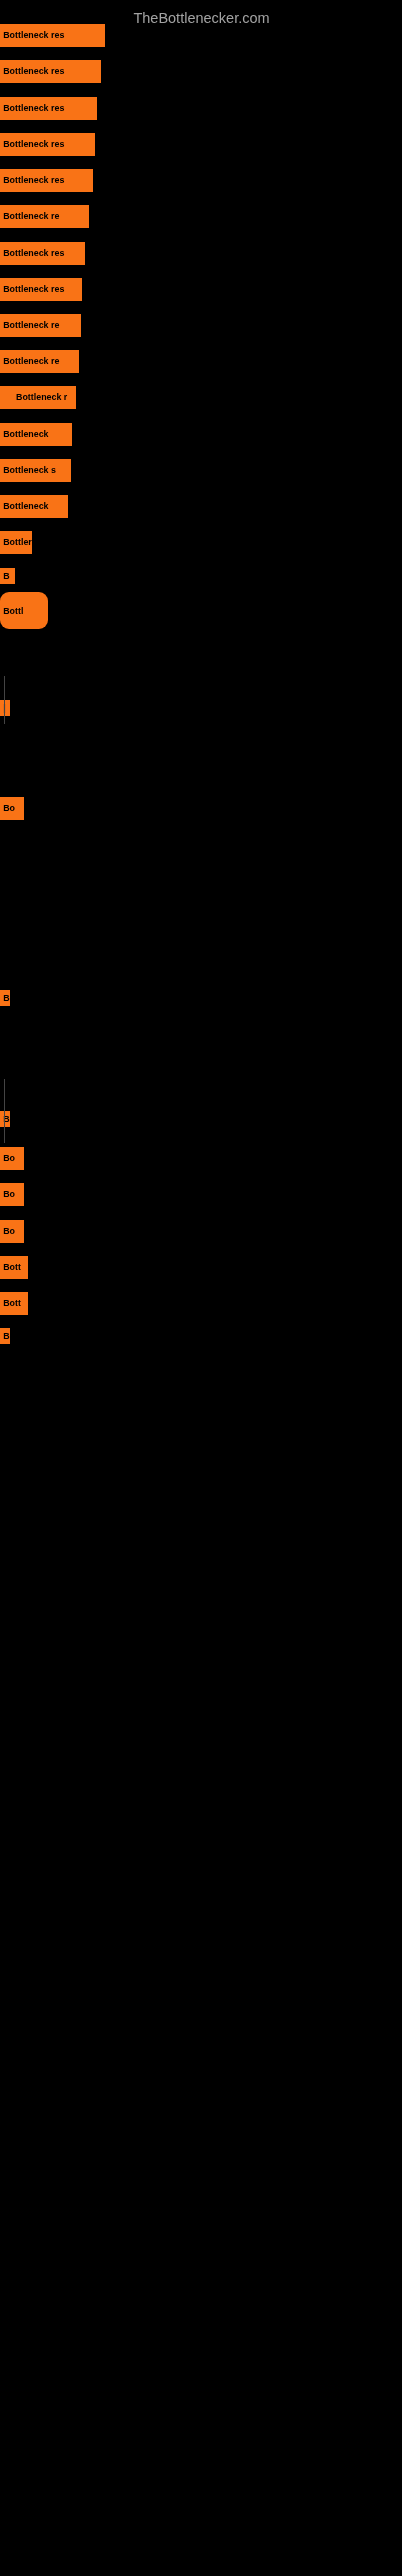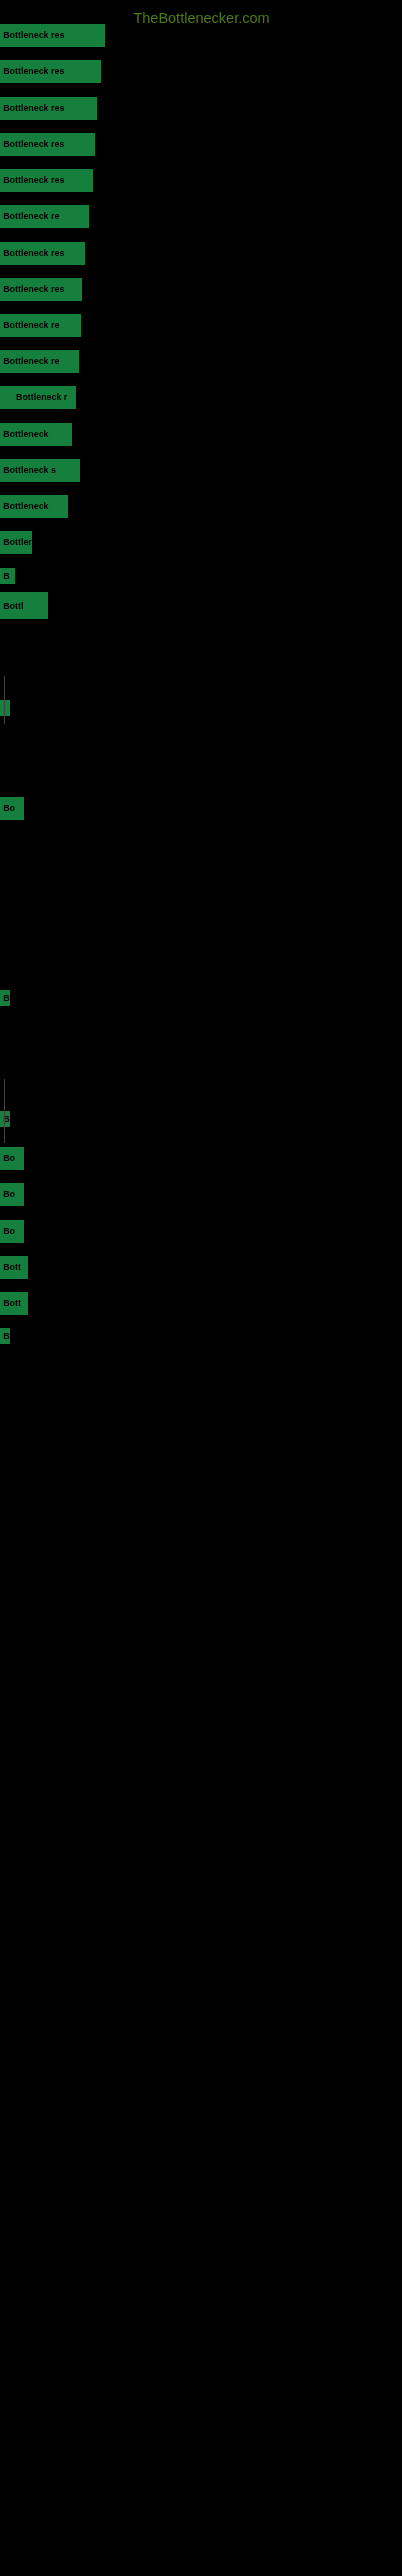--- a/index.html
+++ b/index.html
@@ -4,32 +4,32 @@
   <style>
     * { margin: 0; padding: 0; box-sizing: border-box; }
     body {
       background-color: #000000;
       width: 403px;
       min-height: 2576px;
       font-family: Arial, sans-serif;
       position: relative;
     }
     .site-title {
-      color: #4d7c0f;
+      color: #a3a3a3;
       font-size: 14.5px;
       text-align: center;
       padding: 6.4px 0;
       position: absolute;
       top: 4px;
       left: 0;
       right: 0;
     }
     .bottleneck-bar {
       position: absolute;
-      background-color: #15803d;
+      background-color: #f97316;
       color: #000000;
       font-size: 8.9px;
       font-weight: bold;
       padding: 1.6px 3.2px;
       white-space: nowrap;
       overflow: hidden;
       left: 0;
       display: flex;
       align-items: center;
     }
@@ -51,25 +51,25 @@
     <div class="bottleneck-bar" style="top: 97px; height: 22.5px; width: 97px;">Bottleneck res</div>
     <div class="bottleneck-bar" style="top: 133px; height: 22.5px; width: 95px;">Bottleneck res</div>
     <div class="bottleneck-bar" style="top: 169px; height: 22.5px; width: 93px;">Bottleneck res</div>
     <div class="bottleneck-bar" style="top: 205px; height: 22.5px; width: 89px;">Bottleneck re</div>
     <div class="bottleneck-bar" style="top: 242px; height: 22.5px; width: 85px;">Bottleneck res</div>
     <div class="bottleneck-bar" style="top: 278px; height: 22.5px; width: 82px;">Bottleneck res</div>
     <div class="bottleneck-bar" style="top: 314px; height: 22.5px; width: 81px;">Bottleneck re</div>
     <div class="bottleneck-bar" style="top: 350px; height: 22.5px; width: 79px;">Bottleneck re</div>
     <div class="bottleneck-bar" style="top: 386px; height: 22.5px; width: 76px; padding-left: 16px;">Bottleneck r</div>
     <div class="bottleneck-bar" style="top: 423px; height: 22.5px; width: 72px;">Bottleneck</div>
-    <div class="bottleneck-bar" style="top: 459px; height: 22.5px; width: 80px;">Bottleneck s</div>
+    <div class="bottleneck-bar" style="top: 459px; height: 22.5px; width: 71px;">Bottleneck s</div>
     <div class="bottleneck-bar" style="top: 495px; height: 22.5px; width: 68px;">Bottleneck</div>
     <div class="bottleneck-bar" style="top: 531px; height: 22.5px; width: 32px;">Bottler</div>
     <div class="bottleneck-bar" style="top: 568px; height: 16px; width: 14.5px;">B</div>
-    <div class="bottleneck-bar" style="top: 592px; height: 27px; width: 48px;">Bottl</div>
+    <div class="bottleneck-bar" style="top: 592px; height: 37px; width: 48px; border-radius: 9px;">Bottl</div>
     <div class="bottleneck-bar" style="top: 700px; height: 16px; width: 9.7px;">|</div>
     <div class="bottleneck-bar" style="top: 797px; height: 22.5px; width: 24px;">Bo</div>
     <div class="bottleneck-bar" style="top: 990px; height: 16px; width: 9.7px;">B</div>
     <div class="bottleneck-bar" style="top: 1111px; height: 16px; width: 9.7px;">B</div>
     <div class="bottleneck-bar" style="top: 1147px; height: 22.5px; width: 24px;">Bo</div>
     <div class="bottleneck-bar" style="top: 1183px; height: 22.5px; width: 24px;">Bo</div>
     <div class="bottleneck-bar" style="top: 1220px; height: 22.5px; width: 24px;">Bo</div>
     <div class="bottleneck-bar" style="top: 1256px; height: 22.5px; width: 28px;">Bott</div>
     <div class="bottleneck-bar" style="top: 1292px; height: 22.5px; width: 28px;">Bott</div>
     <div class="bottleneck-bar" style="top: 1328px; height: 16px; width: 9.7px;">B</div>

